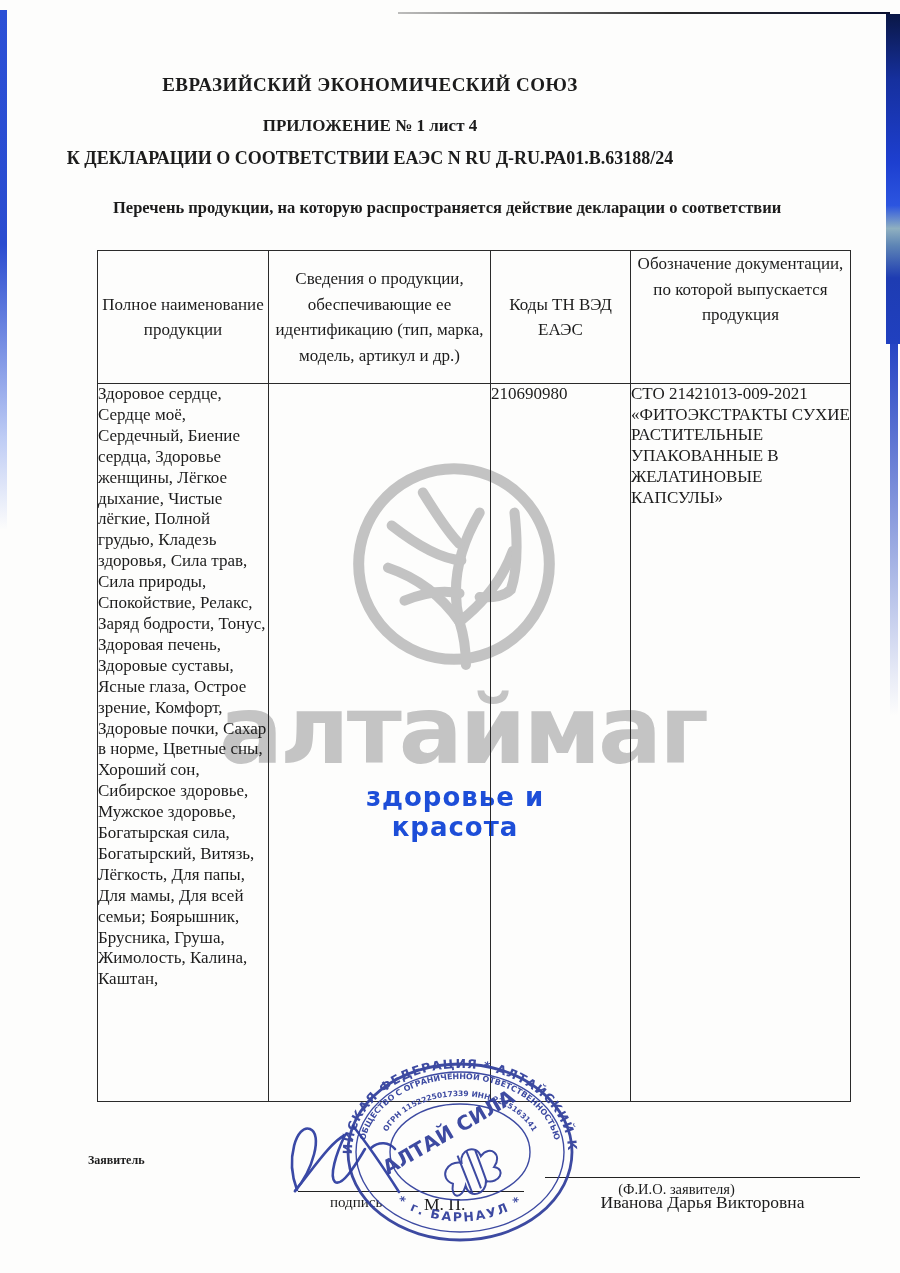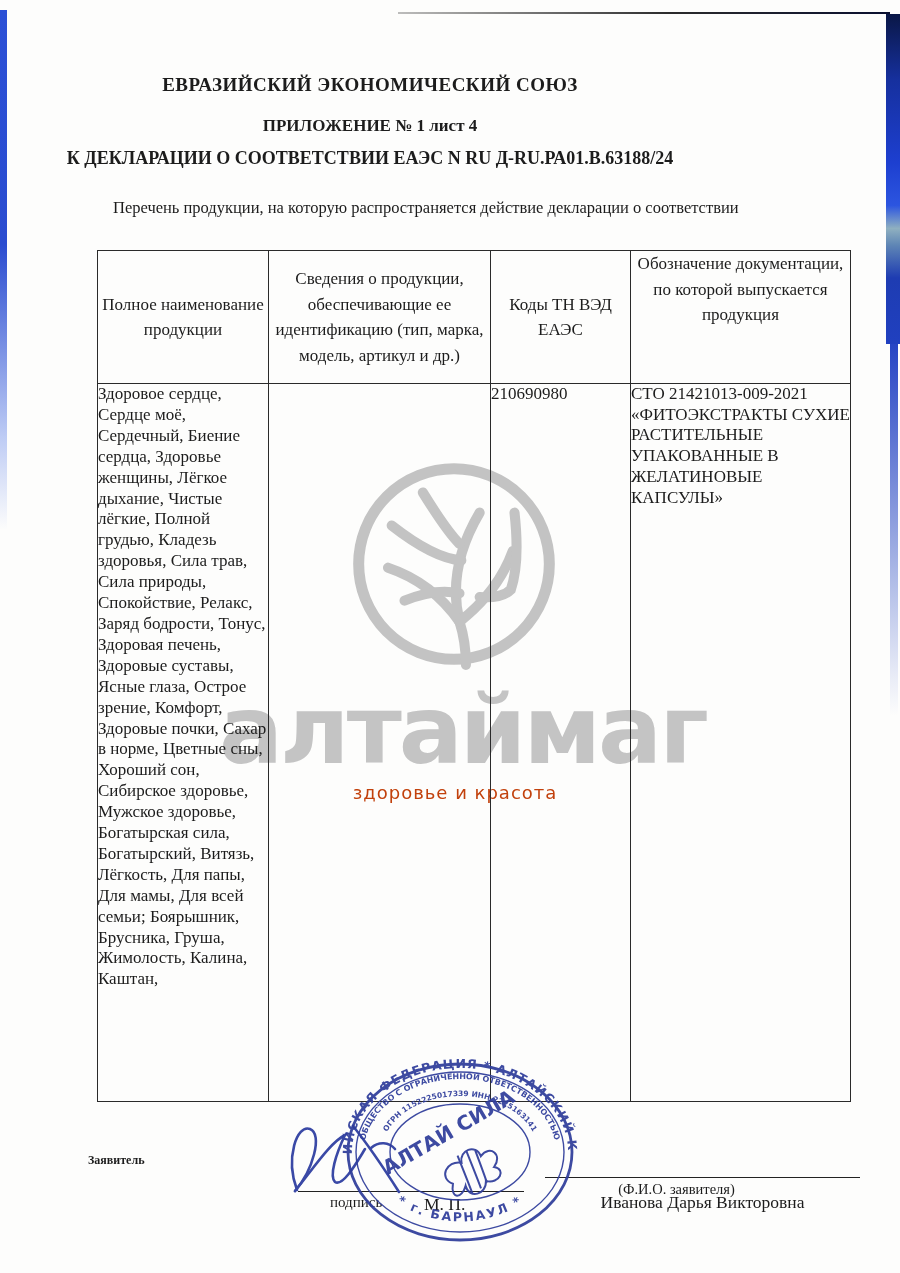--- a/index.html
+++ b/index.html
@@ -23,28 +23,28 @@
 
   
   .watermark{z-index:1;}
   .wm-logo{left:344px;top:453px;width:220px;height:222px;}
   .wm-brand{left:219px;top:680px;width:480px;
     font-family:"DejaVu Sans","Liberation Sans",sans-serif;
     font-weight:bold;font-size:95px;line-height:100px;letter-spacing:-3px;
     color:#c4c4c4;text-align:center;}
   .wm-tagline{left:310px;top:782px;width:290px;text-align:center;
     font-family:"DejaVu Sans","Liberation Sans",sans-serif;
-    font-weight:normal;font-size:18px;letter-spacing:1px;color:#c2410c;}
+    font-weight:bold;font-size:26px;letter-spacing:1px;color:#1d4ed8;}
 
   
   .hdr{left:0;width:740px;text-align:center;font-weight:bold;z-index:2;}
   .hdr1{top:74px;font-size:19px;letter-spacing:.5px;}
   .hdr2{top:116px;font-size:17px;}
   .hdr3{top:148px;font-size:18px;}
-  .intro{left:113px;top:198px;width:700px;font-size:16.5px;font-weight:normal;text-align:left;z-index:2;}
+  .intro{left:113px;top:198px;width:700px;font-size:16.5px;font-weight:bold;text-align:left;z-index:2;}
 
   
   table.decl{position:absolute;left:97px;top:250px;width:753px;height:852px;
     border-collapse:collapse;table-layout:fixed;z-index:2;background:transparent;}
   table.decl td{border:1.6px solid #2a2a2a;background:transparent;
     font-size:17px;padding:0;}
   td.h{text-align:center;vertical-align:middle;line-height:1.5;padding:4px 6px;}
   td.h4{vertical-align:top;padding-top:8px;}
   tr.hrow{height:133px;}
   td.b{vertical-align:top;}

